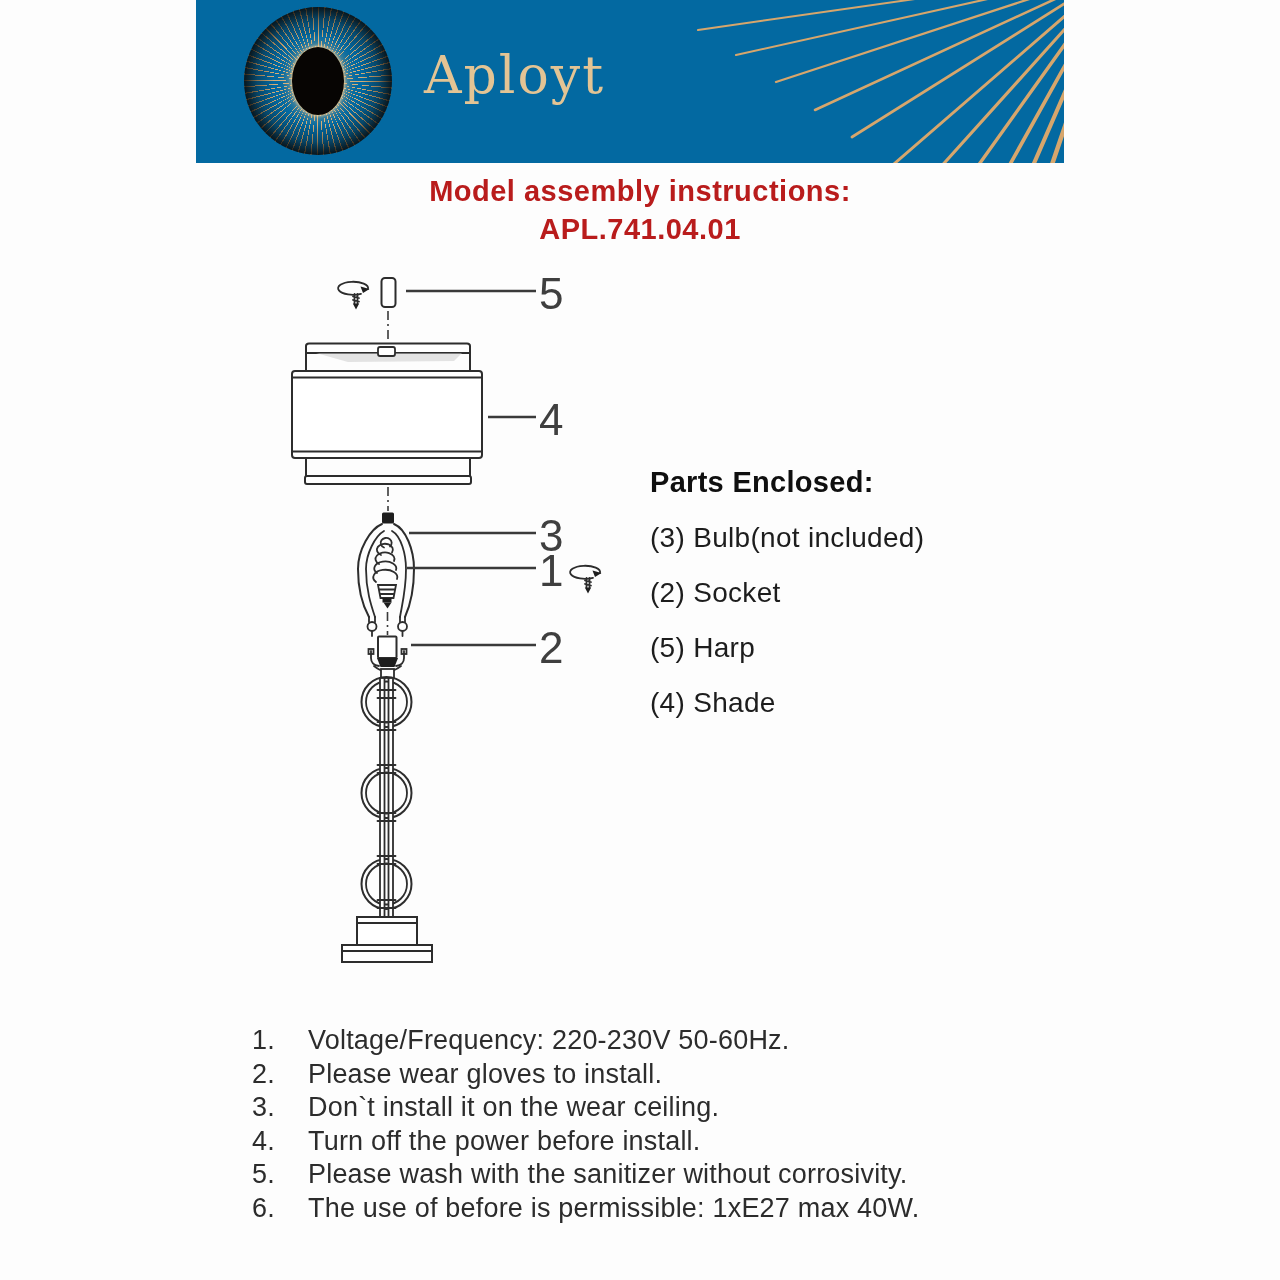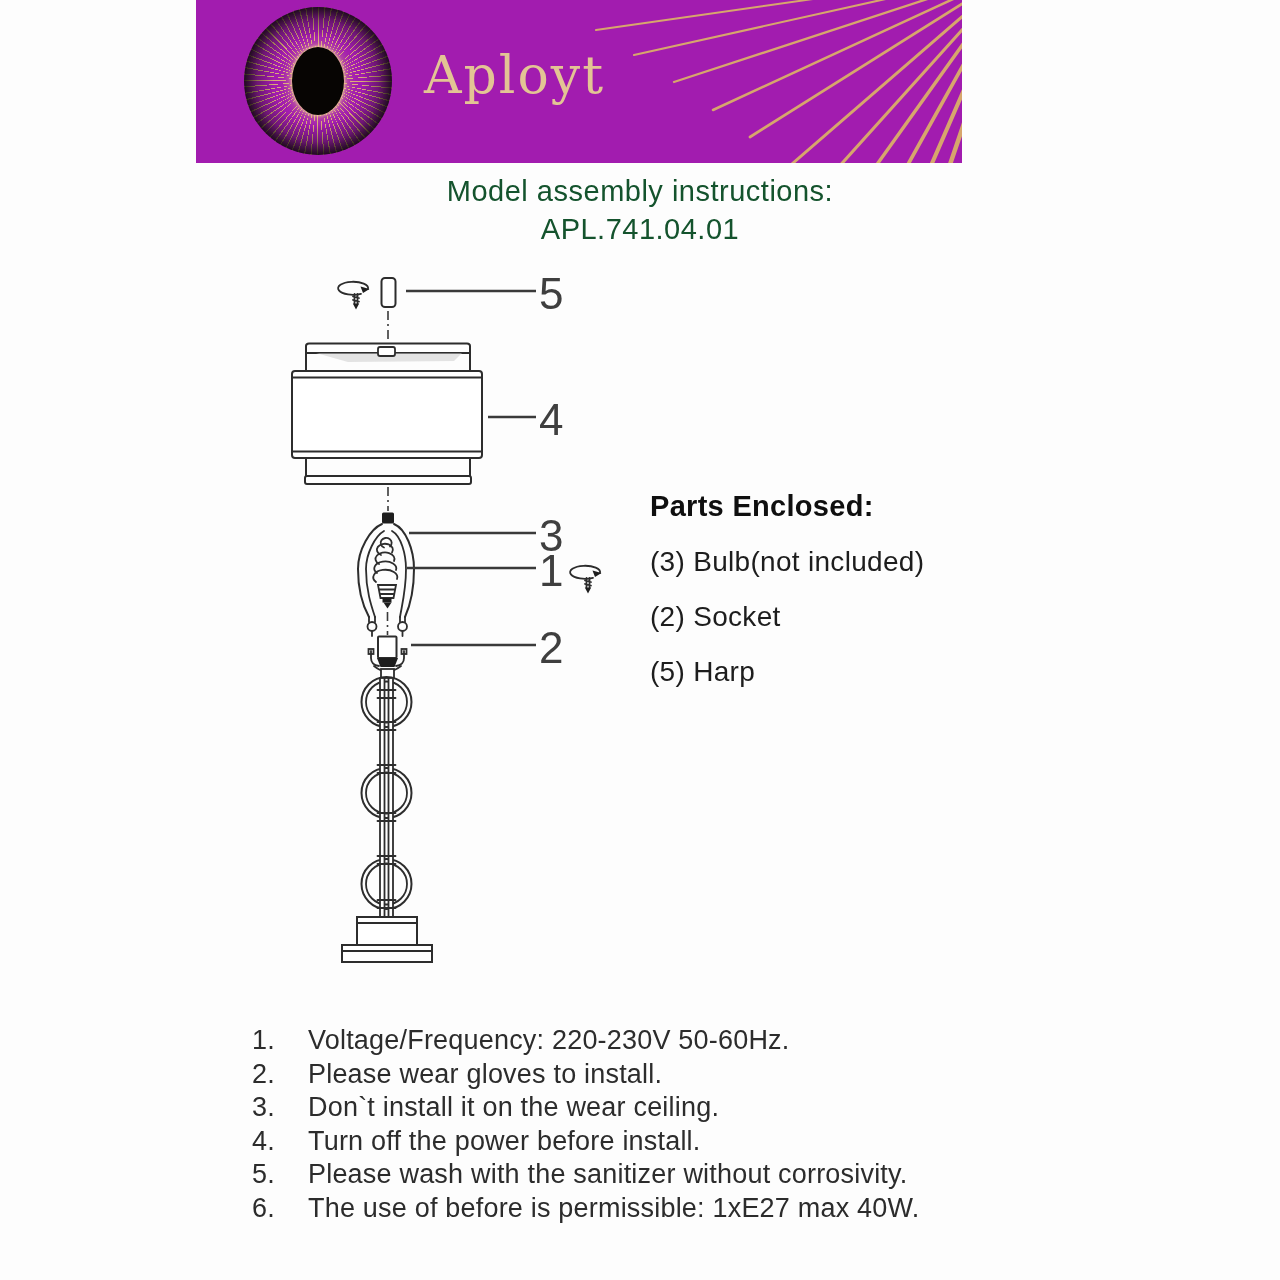--- a/index.html
+++ b/index.html
@@ -4,22 +4,22 @@
 <style>
   html,body{margin:0;padding:0;background:#ffffff;}
   .page{
     position:relative;width:1280px;height:1280px;overflow:hidden;
     background:#fdfdfd;
     font-family:"Liberation Sans",sans-serif;
     color:#2e2e2e;
   }
   
   .banner{
-    position:absolute;left:196px;top:0;width:766px;height:163px;
-    background:#a21caf;overflow:hidden;
+    position:absolute;left:196px;top:0;width:868px;height:163px;
+    background:#0369a1;overflow:hidden;
   }
   .sunburst{
     position:absolute;left:48px;top:7px;width:148px;height:148px;border-radius:50%;
     background:repeating-conic-gradient(rgba(223,178,118,.95) 0deg .9deg, rgba(223,178,118,0) .9deg 5deg);
   }
   .sunburst::after{
     content:"";position:absolute;inset:0;border-radius:50%;
     background:radial-gradient(circle, rgba(11,9,7,0) 0 42%, rgba(11,9,7,.35) 58%, #0b0907 74%);
   }
   .sunburst-core{
@@ -29,35 +29,35 @@
   }
   .brand{
     position:absolute;left:228px;top:44px;
     font-family:"DejaVu Serif",serif;
     font-size:52px;font-weight:400;letter-spacing:2px;line-height:62px;
     color:#e3c494;
   }
   .banner-rays{position:absolute;right:0;top:0;width:886px;height:163px;display:block;}
   
   .title-block{position:absolute;left:0;top:172px;width:1280px;text-align:center;}
-  .title-line{font-size:29px;line-height:38px;font-weight:400;color:#14532d;letter-spacing:.5px;}
+  .title-line{font-size:29px;line-height:38px;font-weight:700;color:#b91c1c;letter-spacing:.5px;}
   
   .diagram{position:absolute;left:230px;top:265px;width:400px;height:740px;}
   .diagram .ln{stroke:#2d2d2d;stroke-width:2;fill:none;stroke-linecap:round;}
   .diagram .thin{stroke:#2d2d2d;stroke-width:1.8;fill:none;stroke-linecap:round;}
   .diagram .wfill{fill:#ffffff;}
   .diagram .dark{fill:#1e1e1e;stroke:none;}
   .diagram .cline{stroke:#3a3a3a;stroke-width:1.6;fill:none;stroke-dasharray:9 4 2 4;}
   .diagram .leader{stroke:#3a3a3a;stroke-width:2.6;fill:none;}
   .diagram text{
     font-family:"Liberation Sans",sans-serif;font-size:44px;font-weight:300;
     fill:#3f3f3f;
   }
   
-  .parts{position:absolute;left:650px;top:466px;width:380px;margin-top:24px;}
+  .parts{position:absolute;left:650px;top:466px;width:380px;}
   .parts-title{font-size:29px;font-weight:700;color:#0f0f0f;letter-spacing:.3px;}
   .part-item{margin-top:23px;font-size:28px;font-weight:500;color:#1d1d1d;letter-spacing:.3px;}
   
   .instructions{position:absolute;left:252px;top:1024px;width:830px;}
   .inst-row{display:flex;font-size:27px;line-height:33.6px;font-weight:500;color:#2c2c2c;letter-spacing:.2px;}
   .inst-num{width:56px;flex:0 0 56px;}
   .inst-text{flex:1;}
 </style>
 </head>
 <body>
@@ -207,20 +207,21 @@
     <text x="309" y="286">3</text>
     <text x="309" y="321">1</text>
     <text x="309" y="398">2</text>
   </svg>
 
   <div class="parts">
     <div class="parts-title">Parts Enclosed:</div>
     <div class="part-item">(3) Bulb(not included)</div>
     <div class="part-item">(2) Socket</div>
     <div class="part-item">(5) Harp</div>
+    <div class="part-item">(4) Shade</div>
   </div>
 
   <div class="instructions">
     <div class="inst-row">
       <span class="inst-num">1.</span>
       <span class="inst-text">Voltage/Frequency: 220-230V 50-60Hz.</span>
     </div>
     <div class="inst-row">
       <span class="inst-num">2.</span>
       <span class="inst-text">Please wear gloves to install.</span>

